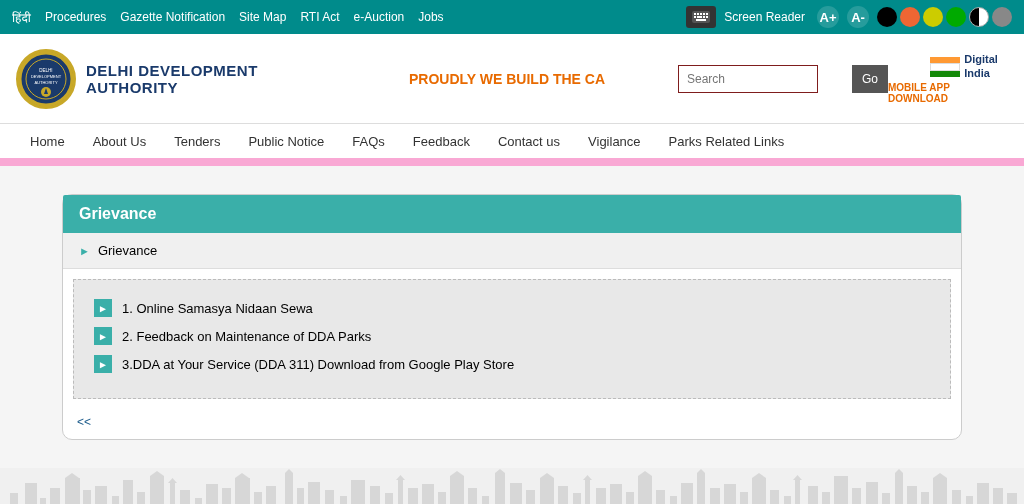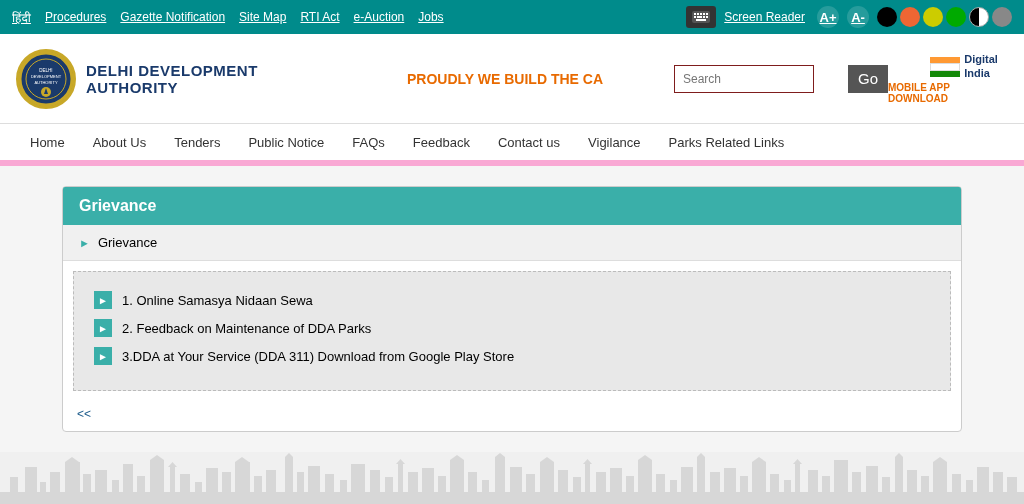--- a/index.html
+++ b/index.html
@@ -7,21 +7,20 @@
 
     
     .top-bar {
       background: #008B8B;
       color: #fff;
       padding: 5px 12px;
       display: flex;
       align-items: center;
       justify-content: space-between;
       height: 34px;
-      text-decoration: underline;
     }
     .top-bar-left { display: flex; align-items: center; gap: 14px; font-size: 12px; }
     .top-bar-left a { color: #fff; text-decoration: none; font-size: 12px; }
     .top-bar-right { display: flex; align-items: center; gap: 8px; }
     .screen-reader-label { font-size: 12px; color: #fff; margin-right: 4px; }
     .tb-icon { display: inline-flex; align-items: center; justify-content: center; width: 22px; height: 22px; border-radius: 50%; background: rgba(255,255,255,0.15); color: #fff; font-size: 13px; cursor: pointer; font-weight: bold; }
     .keyboard-icon { width: 30px; height: 22px; background: #333; border-radius: 3px; display: inline-flex; align-items: center; justify-content: center; }
     .color-circles { display: flex; gap: 3px; align-items: center; }
     .cc { width: 20px; height: 20px; border-radius: 50%; display: inline-block; }
     .cc-bw { background: linear-gradient(to right, #000 50%, #fff 50%); border: 1px solid #aaa; }
@@ -34,52 +33,52 @@
       background: #fff;
       border-bottom: 1px solid #ddd;
       height: 90px;
     }
     .logo-area { display: flex; align-items: center; gap: 10px; flex: 0 0 320px; }
     .logo-circle { width: 60px; height: 60px; border-radius: 50%; background: #1a3a6b; display: flex; align-items: center; justify-content: center; color: #fff; font-size: 7px; text-align: center; border: 3px solid #c8a828; flex-shrink: 0; }
     .logo-text { font-size: 15px; font-weight: bold; color: #1a3a6b; letter-spacing: 0.5px; }
     .tagline { color: #e86a00; font-weight: bold; font-size: 14px; flex: 1; text-align: center; }
     .search-area { display: flex; align-items: center; gap: 6px; flex: 0 0 200px; }
     .search-input { border: 1px solid #7f1d1d; padding: 5px 8px; font-size: 12px; width: 140px; height: 28px; }
-    .go-btn { background: #555; color: #fff; border: none; padding: 5px 10px; cursor: pointer; font-size: 15px; height: 28px; margin-left: 28px; }
+    .go-btn { background: #555; color: #fff; border: none; padding: 5px 10px; cursor: pointer; font-size: 12px; height: 28px; margin-left: 28px; }
     .mobile-app { display: flex; flex-direction: column; align-items: center; flex: 0 0 120px; }
     .digital-india-logo { display: flex; align-items: center; gap: 4px; padding-left: 32px; }
     .india-flag { width: 30px; height: 20px; display: flex; flex-direction: column; }
     .flag-stripe-orange { flex: 1; background: #FF9933; }
     .flag-stripe-white { flex: 1; background: #fff; border: 0.5px solid #ddd; }
     .flag-stripe-green { flex: 1; background: #138808; }
     .mobile-label { font-size: 10px; color: #e86a00; font-weight: bold; margin-top: 2px; }
 
     
     .nav {
       background: #fff;
-      border-bottom: 6px solid #f9a8d4;
+      border-bottom: 8px solid #f9a8d4;
       display: flex;
       align-items: center;
       padding: 0 16px;
       height: 42px;
     }
     .nav-item {
       padding: 10px 14px;
       font-size: 13px;
       color: #333;
       cursor: pointer;
       white-space: nowrap;
       text-decoration: none;
       display: block;
     }
 
     
     .main { padding: 20px 30px; background: #f5f5f5; min-height: 280px; }
 
-    .grievance-card { background: #fff; border: 1px solid #ccc; border-radius: 4px; max-width: 900px; margin: 0 auto; }
+    .grievance-card { background: #fff; border: 1px solid #ccc; border-radius: 10px; max-width: 900px; margin: 8px auto; }
 
     .grievance-header {
       background: #3AAFA9;
       color: #fff;
       padding: 10px 16px;
       font-size: 16px;
       font-weight: bold;
       border-radius: 2px 2px 0 0;
     }
 

